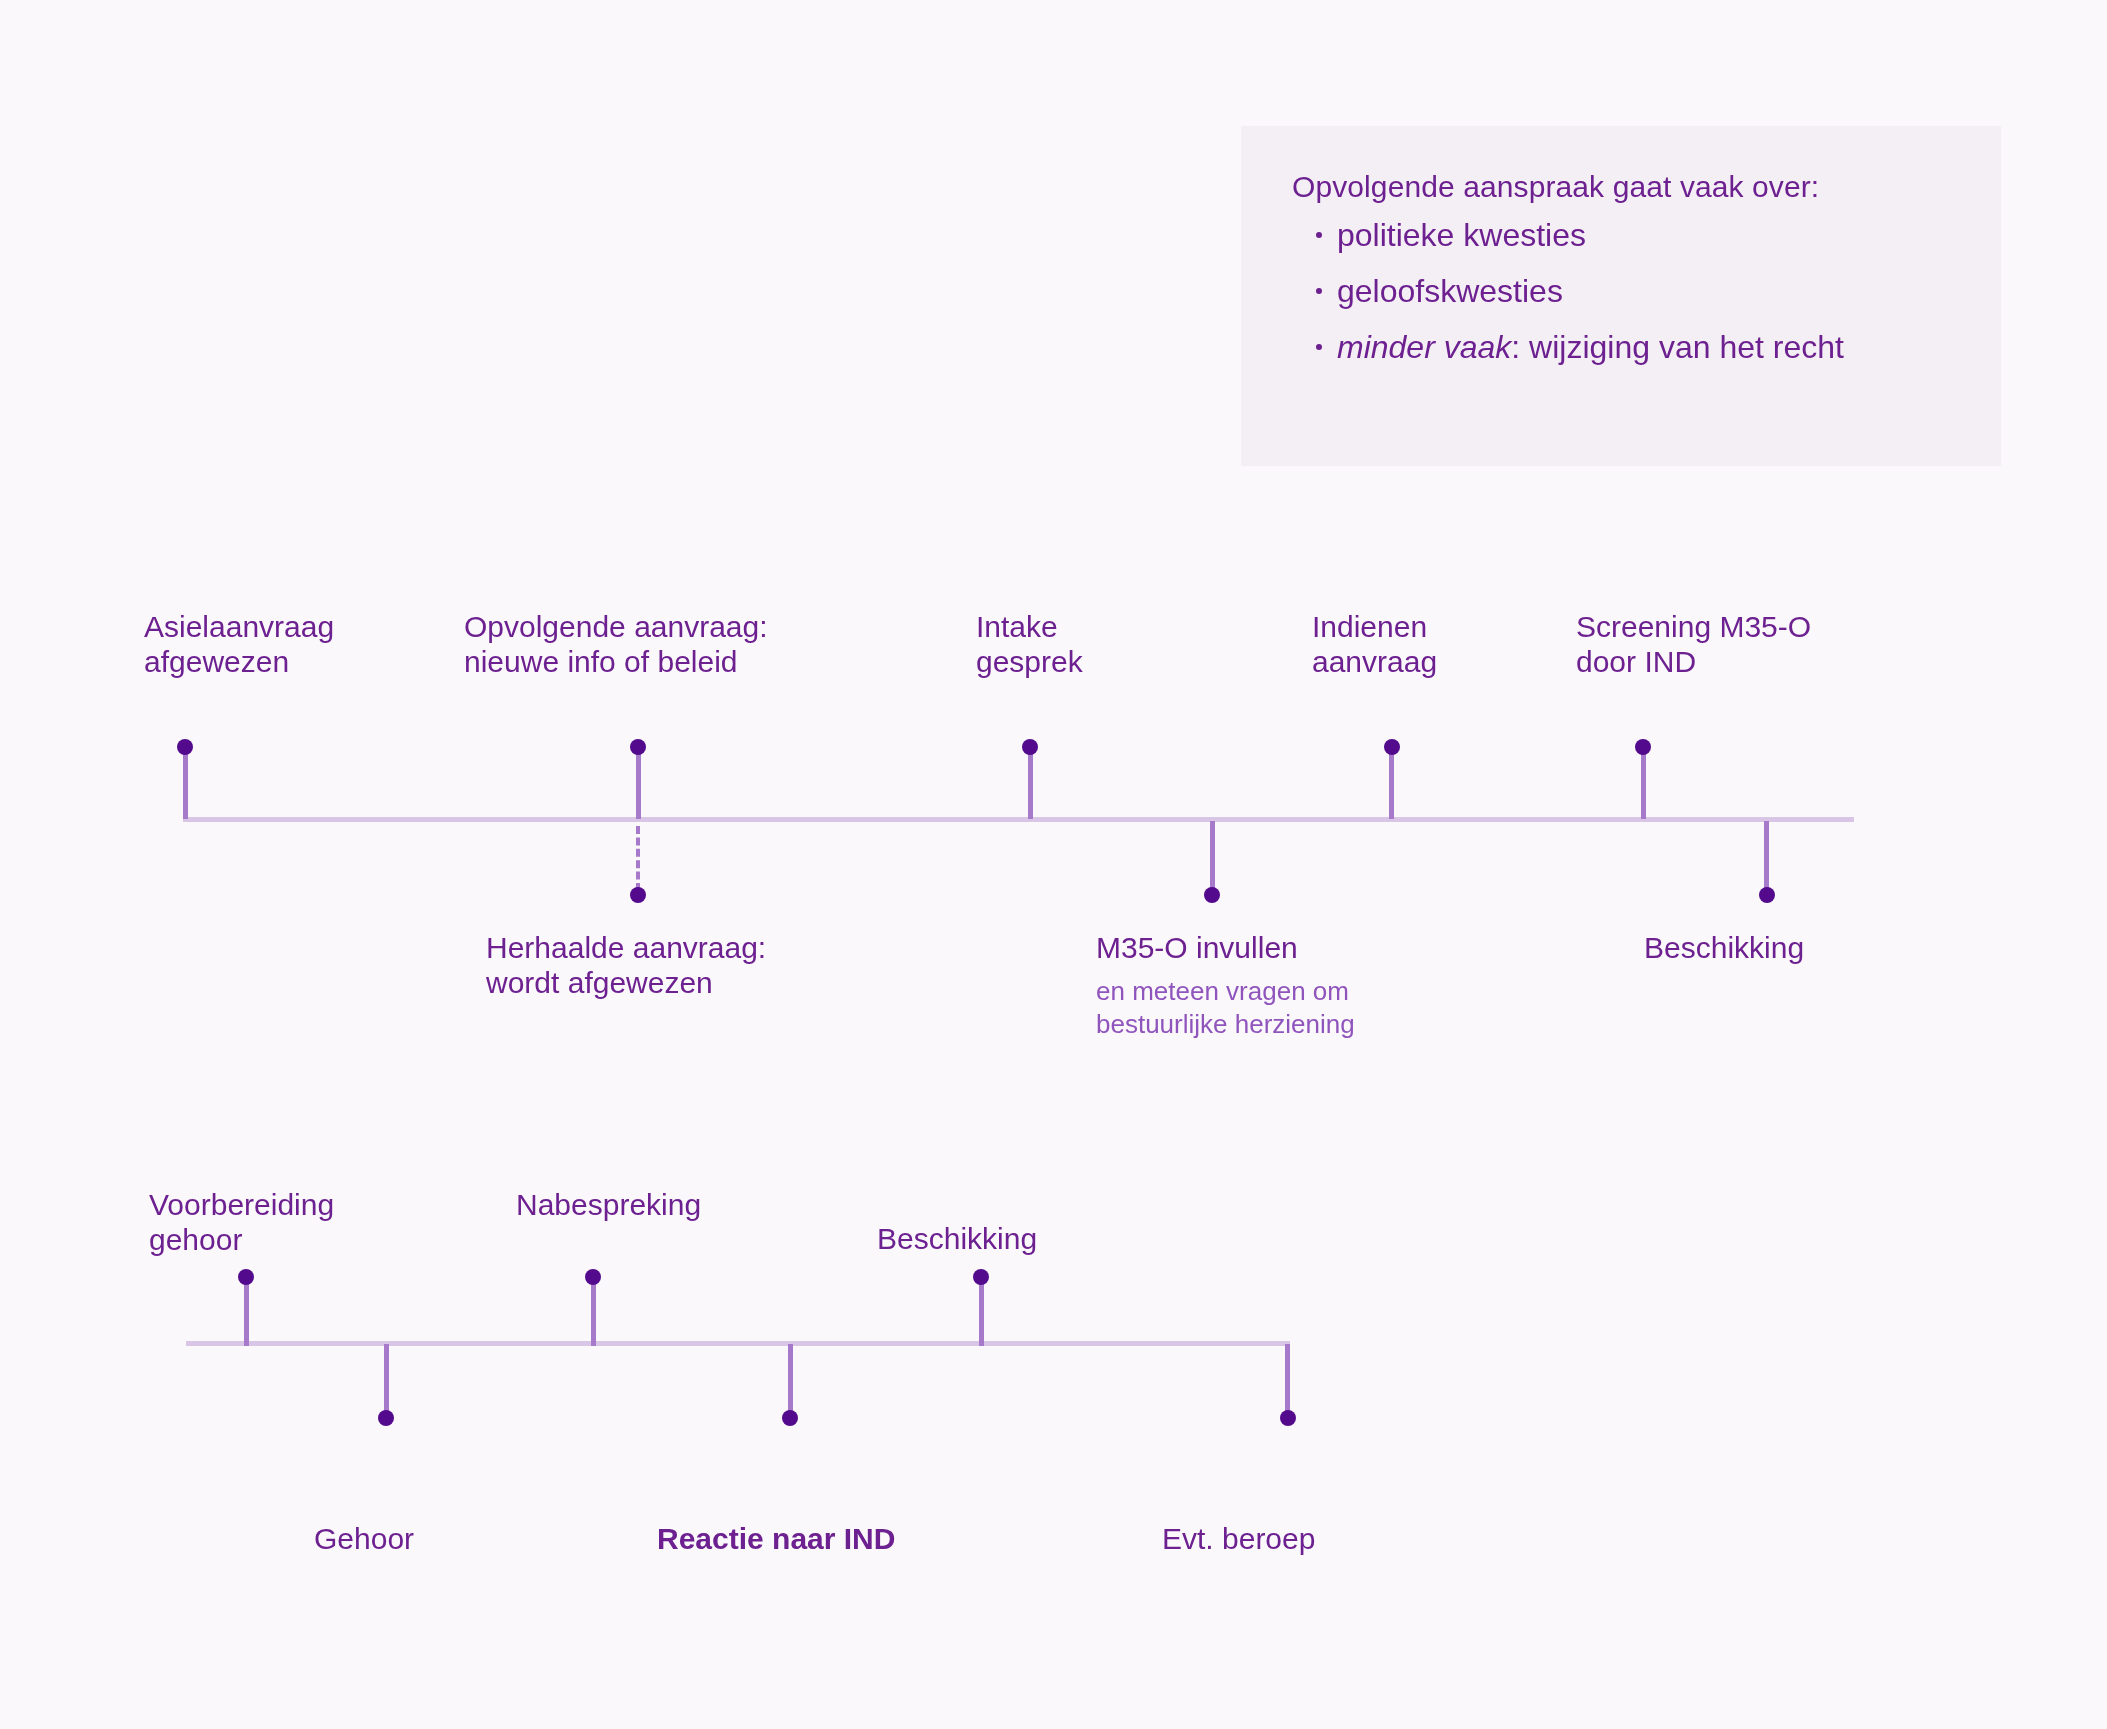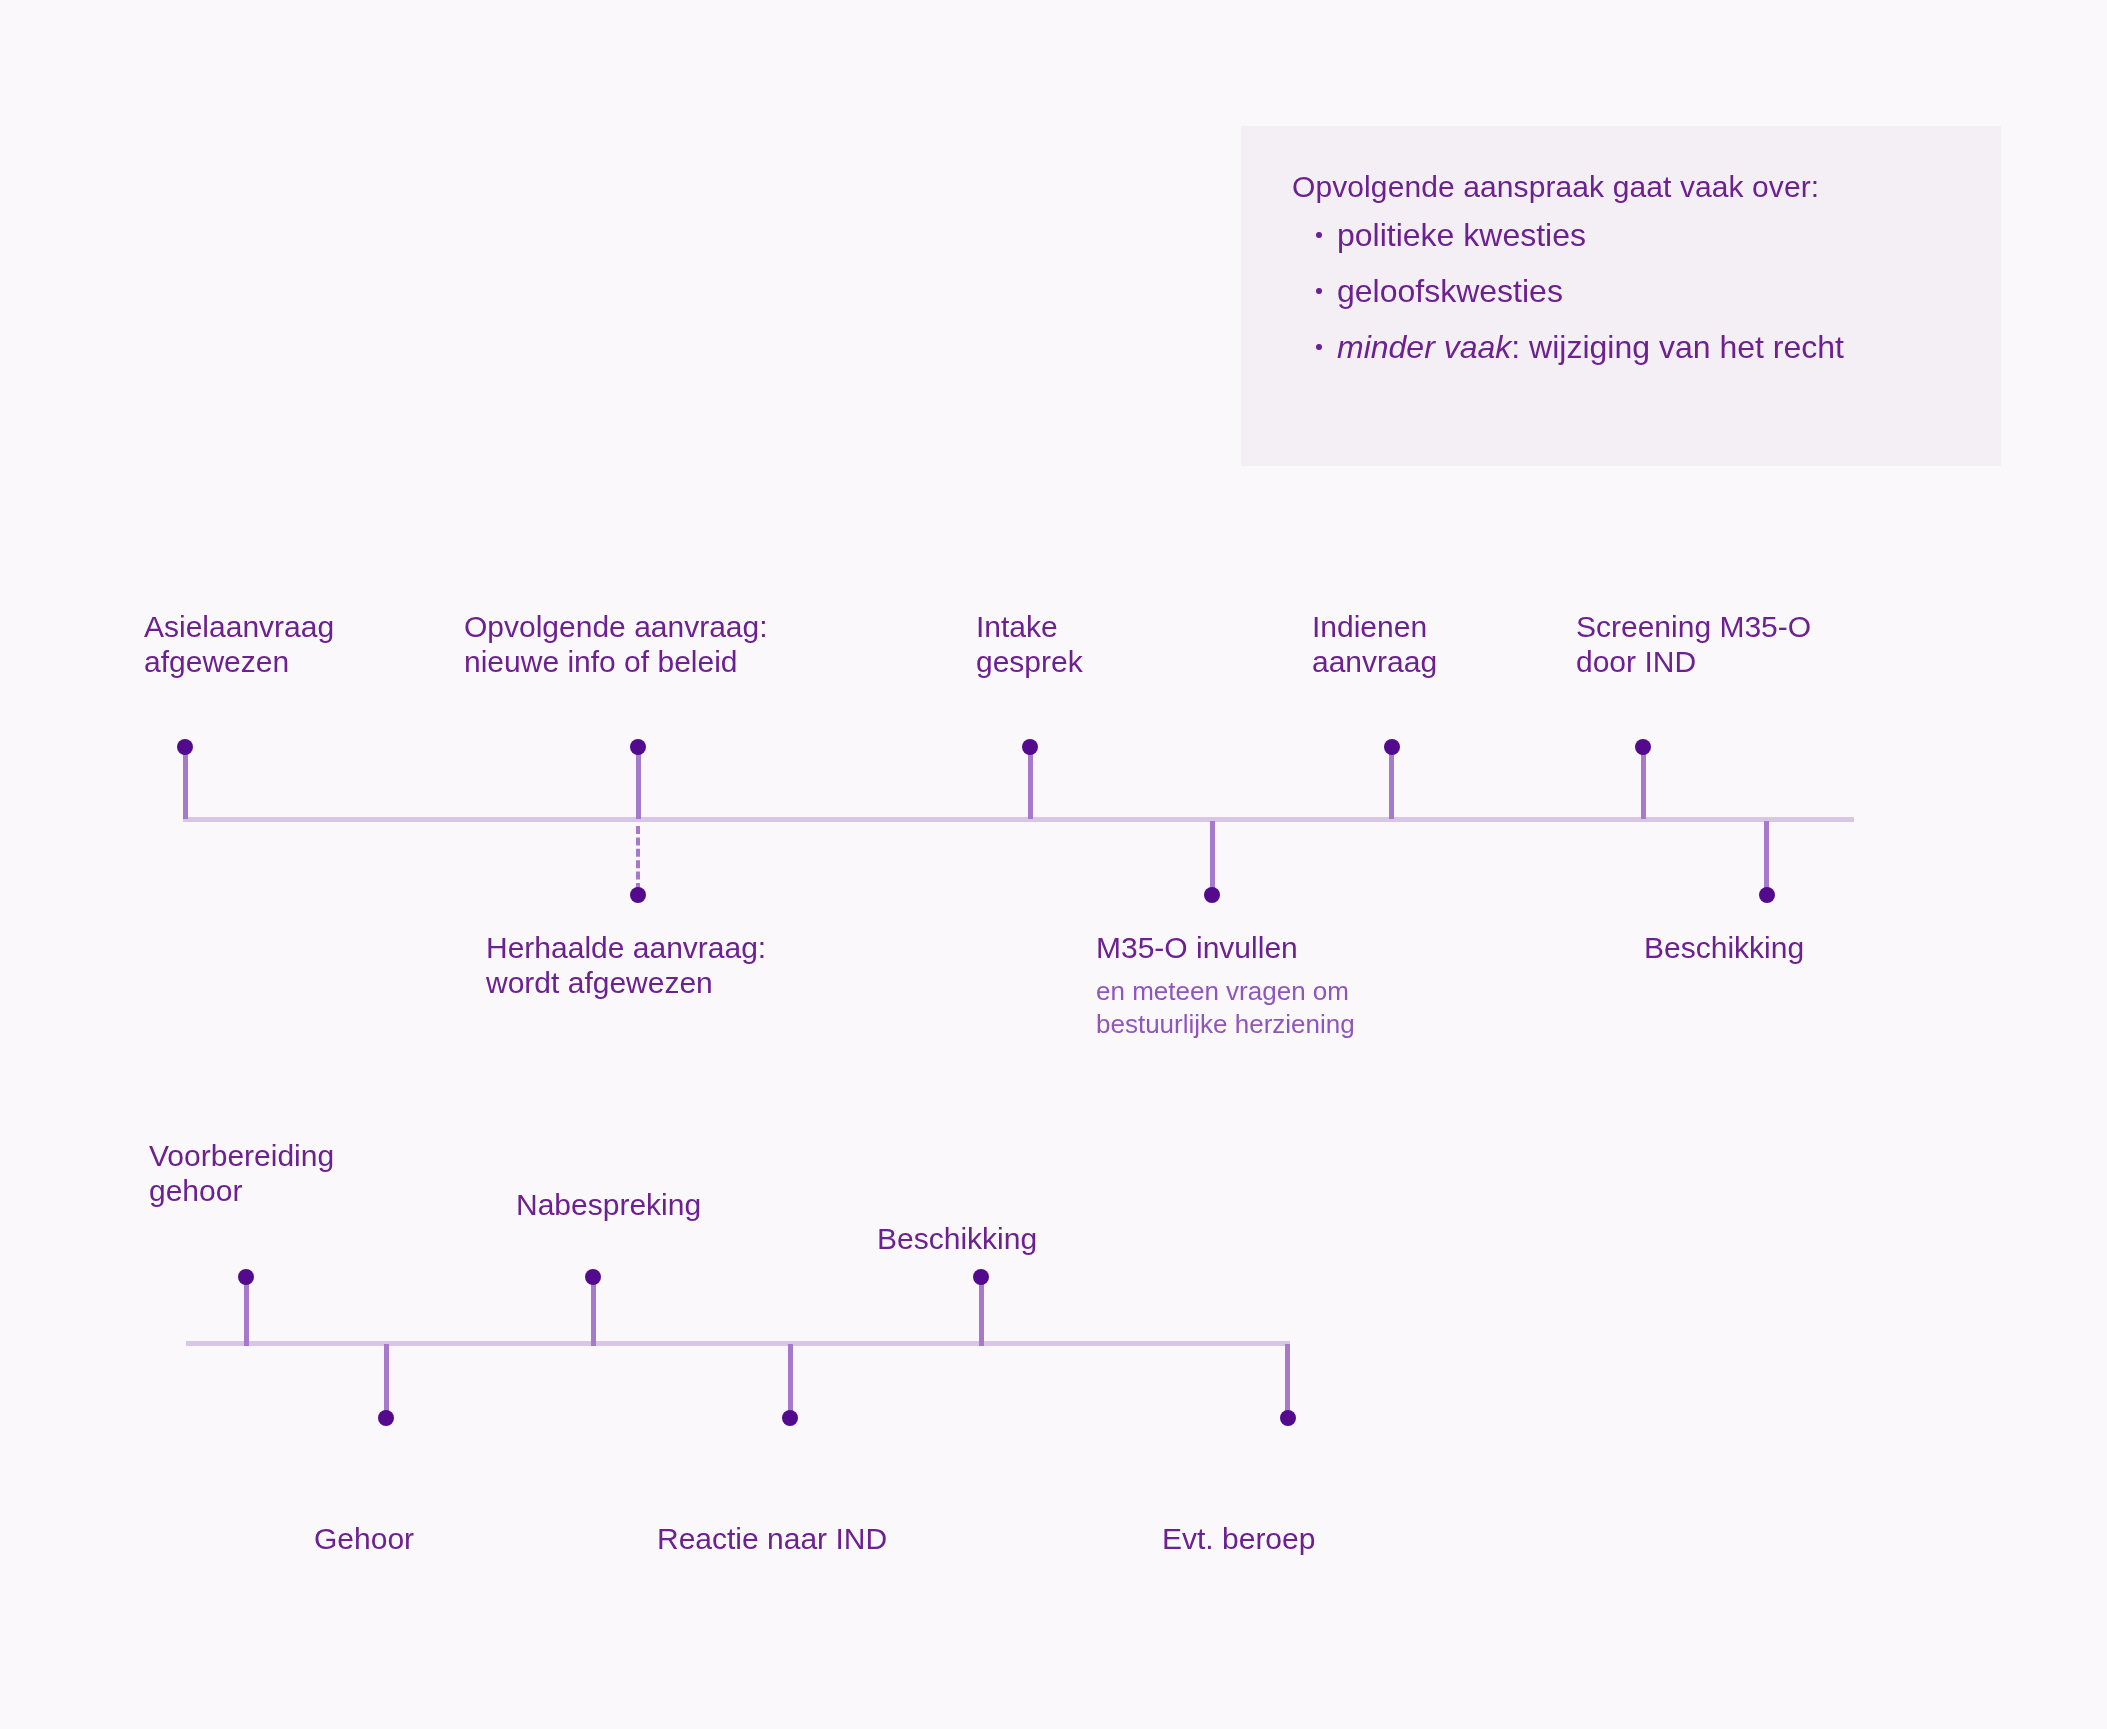--- a/index.html
+++ b/index.html
@@ -179,21 +179,21 @@
     <div class="lbl" style="left:1644px; top:930px;">
       <span>Beschikking</span>
     </div>
 
   </div>
 
   <div>
 
     <div class="axis" style="left:186px; top:1341px; width:1104px;"></div>
 
-    <div class="lbl" style="left:149px; top:1138px;">
+    <div class="lbl" style="left:149px; top:1187px;">
       <span>Voorbereiding</span><br>
       <span>gehoor</span>
     </div>
     <div class="stem" style="left:244px; top:1335px; height:11px;"></div>
     <div class="stem" style="left:244px; top:1334px; height:12px;"></div>
     <div class="stem" style="left:244px; top:1330px; height:15.4px;"></div>
     <div class="stem" style="left:244px; top:1334px; height:12px;"></div>
     <div class="stem" style="left:244px; top:1324px; height:22px;"></div>
     <div class="stem" style="left:244px; top:1321px; height:25px;"></div>
     <div class="stem" style="left:244px; top:1276px; height:70px;"></div>
@@ -206,21 +206,21 @@
     </div>
 
     <div class="lbl" style="left:516px; top:1187px;">
       <span>Nabespreking</span>
     </div>
     <div class="stem" style="left:591px; top:1276px; height:70px;"></div>
     <div class="dot" style="left:585px; top:1269px;"></div>
 
     <div class="stem" style="left:788px; top:1344px; height:71px;"></div>
     <div class="dot" style="left:782px; top:1410px;"></div>
-    <div class="lbl" style="left:657px; top:1521px;">
+    <div class="lbl" style="left:657px; top:1521px;font-weight:bold;">
       <span>Reactie naar IND</span>
     </div>
 
     <div class="lbl" style="left:877px; top:1221px;">
       <span>Beschikking</span>
     </div>
     <div class="stem" style="left:979px; top:1276px; height:70px;"></div>
     <div class="dot" style="left:973px; top:1269px;"></div>
 
     <div class="stem" style="left:1285px; top:1344px; height:71px;"></div>

